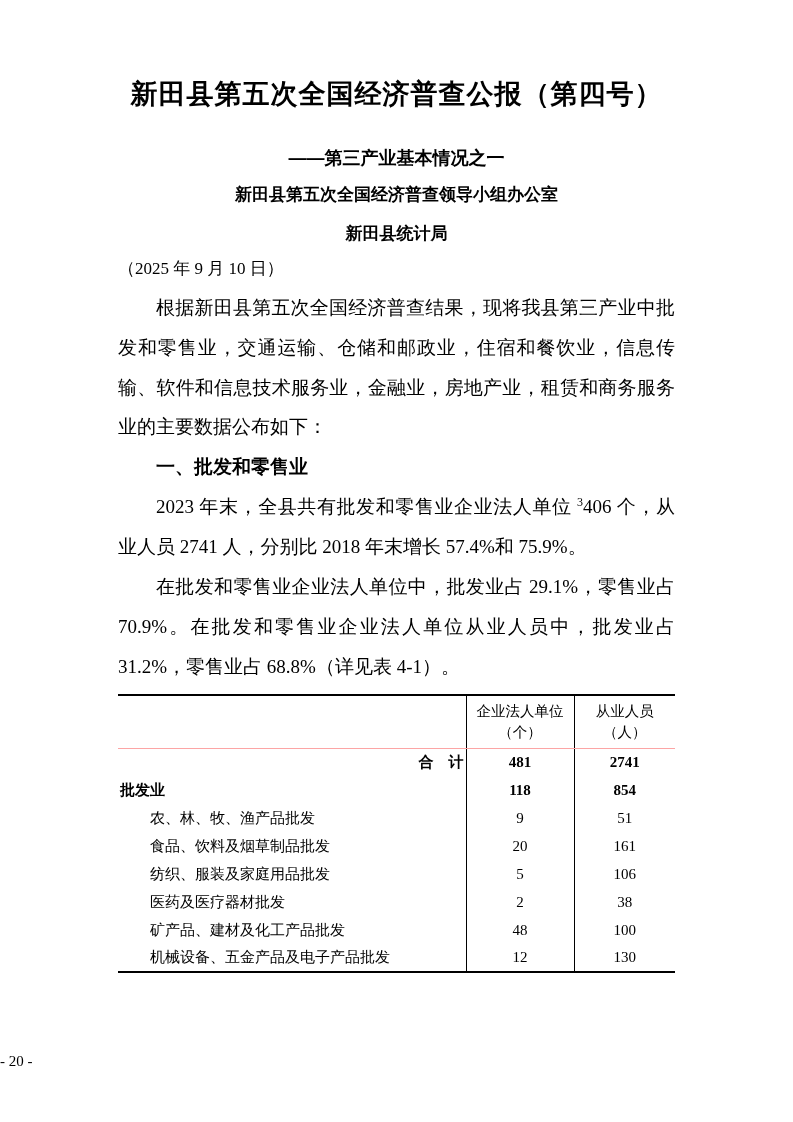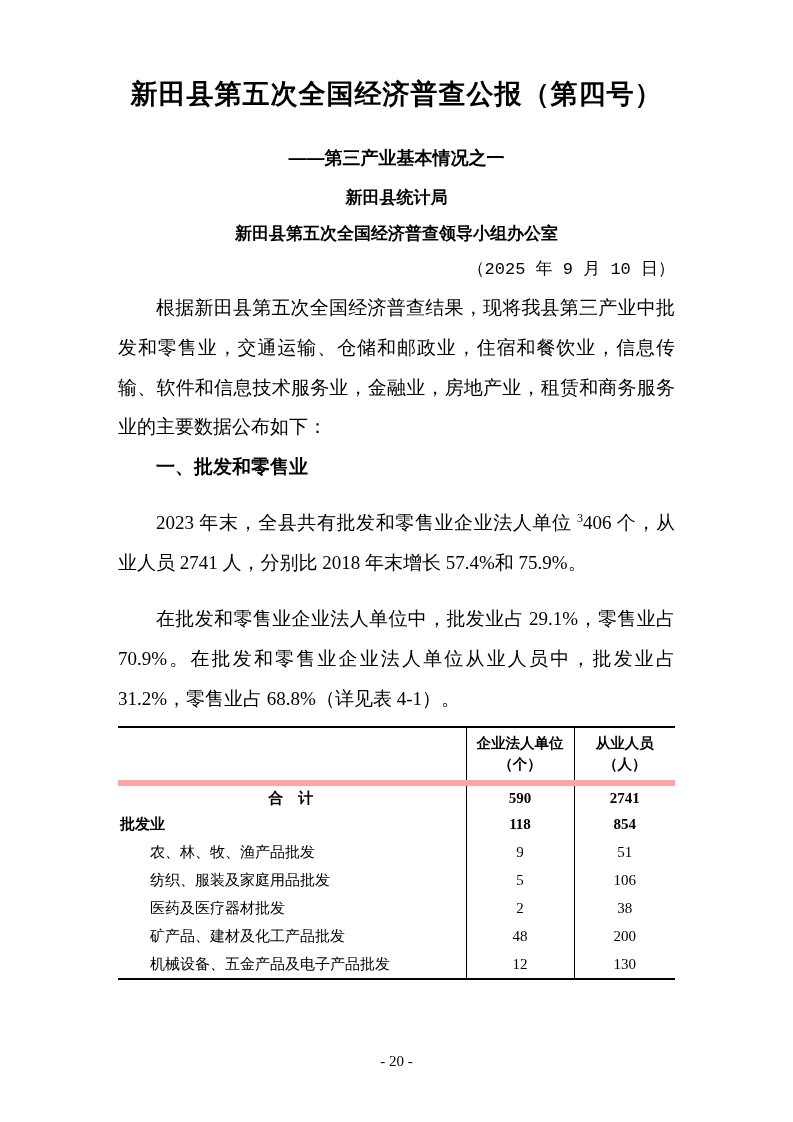--- a/index.html
+++ b/index.html
@@ -34,31 +34,30 @@
     margin-top: 16px;
     font-family: "Liberation Sans", "DejaVu Sans", sans-serif;
     font-weight: bold;
     font-size: 17px;
     text-align: center;
   }
   .org-line.second { margin-top: 13px; }
   .date-line {
     margin-top: 12px;
     font-size: 17px;
-    text-align: right;
-    font-family: Liberation Mono, monospace;
+    text-align: left;
   }
   .body-para {
     margin-top: 8px;
     font-size: 19px;
     line-height: 2.1;
     text-align: justify;
     text-indent: 2em;
   }
-  .body-para.tight { margin-top: 16px; }
+  .body-para.tight { margin-top: 0; }
   .sec-heading {
     font-family: "Liberation Sans", "DejaVu Sans", sans-serif;
     font-weight: bold;
     font-size: 19px;
     line-height: 2.1;
     text-indent: 2em;
   }
   sup.fn {
     font-size: 12px;
     vertical-align: super;
@@ -77,64 +76,64 @@
     border-collapse: collapse;
     border-top: 2px solid #000;
     border-bottom: 2px solid #000;
     table-layout: fixed;
   }
   col.c-label   { width: 348px; }
   col.c-units   { width: 108px; }
   col.c-persons { width: auto; }
   table.census-table th {
     font-family: "Liberation Serif", "DejaVu Serif", serif;
-    font-weight: bold;
+    font-weight: normal;
     font-size: 14.5px;
     line-height: 1.45;
     text-align: center;
     vertical-align: middle;
     padding: 5px 2px;
-    border-bottom: 6px solid #fca5a5;
+    border-bottom: 1px solid #fca5a5;
     white-space: pre-line;
   }
   table.census-table td {
     font-size: 15px;
     height: 28px;
     padding: 2px 2px;
     vertical-align: middle;
   }
   table.census-table .vcol {
     border-left: 1px solid #000;
     text-align: center;
   }
   td.label-col { text-align: left; padding-left: 8px; }
-  td.label-col.c { text-align: center; padding-left: 0; }
+  td.label-col.c { text-align: right; padding-left: 0; }
   td.label-col.lv-1 { padding-left: 32px; }
   .b { font-weight: bold; }
   .page-footer {
     position: absolute;
     left: 0;
     bottom: 52px;
     width: 100%;
-    text-align: center;
+    text-align: left;
     font-size: 15px;
   }
 </style>
 </head>
 <body>
 
 <div class="page">
 
   <h1 class="doc-title">新田县第五次全国经济普查公报（第四号）</h1>
 
   <div class="doc-subtitle">——第三产业基本情况之一</div>
 
+  <div class="org-line second">新田县第五次全国经济普查领导小组办公室</div>
+
   <div class="org-line">新田县统计局</div>
-
-  <div class="org-line second">新田县第五次全国经济普查领导小组办公室</div>
 
   <div class="date-line">（2025 年 9 月 10 日）</div>
 
   <p class="body-para">根据新田县第五次全国经济普查结果，现将我县第三产业中批发和零售业，交通运输、仓储和邮政业，住宿和餐饮业，信息传输、软件和信息技术服务业，金融业，房地产业，租赁和商务服务业的主要数据公布如下：</p>
 
   <h2 class="sec-heading">一、批发和零售业</h2>
 
 
   <p class="body-para tight"><span>2023 年末，全县共有批发和零售业企业法人单位 </span><sup class="fn">3</sup><span>406 个，从业人员 2741 人，分别比 2018 年末增长 57.4%和 75.9%。</span></p>
 
@@ -152,47 +151,52 @@
         <th></th>
         <th class="vcol">企业法人单位
 （个）</th>
         <th class="vcol">从业人员
 （人）</th>
       </tr>
     </thead>
     <tbody id="table-body">
         <tr>
           <td class="label-col lv-0 b c">合　计</td>
-          <td class="vcol b">590</td>
+          <td class="vcol b">481</td>
           <td class="vcol b">2741</td>
         </tr>
         <tr>
           <td class="label-col lv-0 b">批发业</td>
           <td class="vcol b">118</td>
           <td class="vcol b">854</td>
         </tr>
         <tr>
           <td class="label-col lv-1">农、林、牧、渔产品批发</td>
           <td class="vcol">9</td>
           <td class="vcol">51</td>
         </tr>
         <tr>
+          <td class="label-col lv-1">食品、饮料及烟草制品批发</td>
+          <td class="vcol">20</td>
+          <td class="vcol">161</td>
+        </tr>
+        <tr>
           <td class="label-col lv-1">纺织、服装及家庭用品批发</td>
           <td class="vcol">5</td>
           <td class="vcol">106</td>
         </tr>
         <tr>
           <td class="label-col lv-1">医药及医疗器材批发</td>
           <td class="vcol">2</td>
           <td class="vcol">38</td>
         </tr>
         <tr>
           <td class="label-col lv-1">矿产品、建材及化工产品批发</td>
           <td class="vcol">48</td>
-          <td class="vcol">200</td>
+          <td class="vcol">100</td>
         </tr>
         <tr>
           <td class="label-col lv-1">机械设备、五金产品及电子产品批发</td>
           <td class="vcol">12</td>
           <td class="vcol">130</td>
         </tr>
       </tbody>
   </table>
 
   <div class="page-footer">- 20 -</div>

